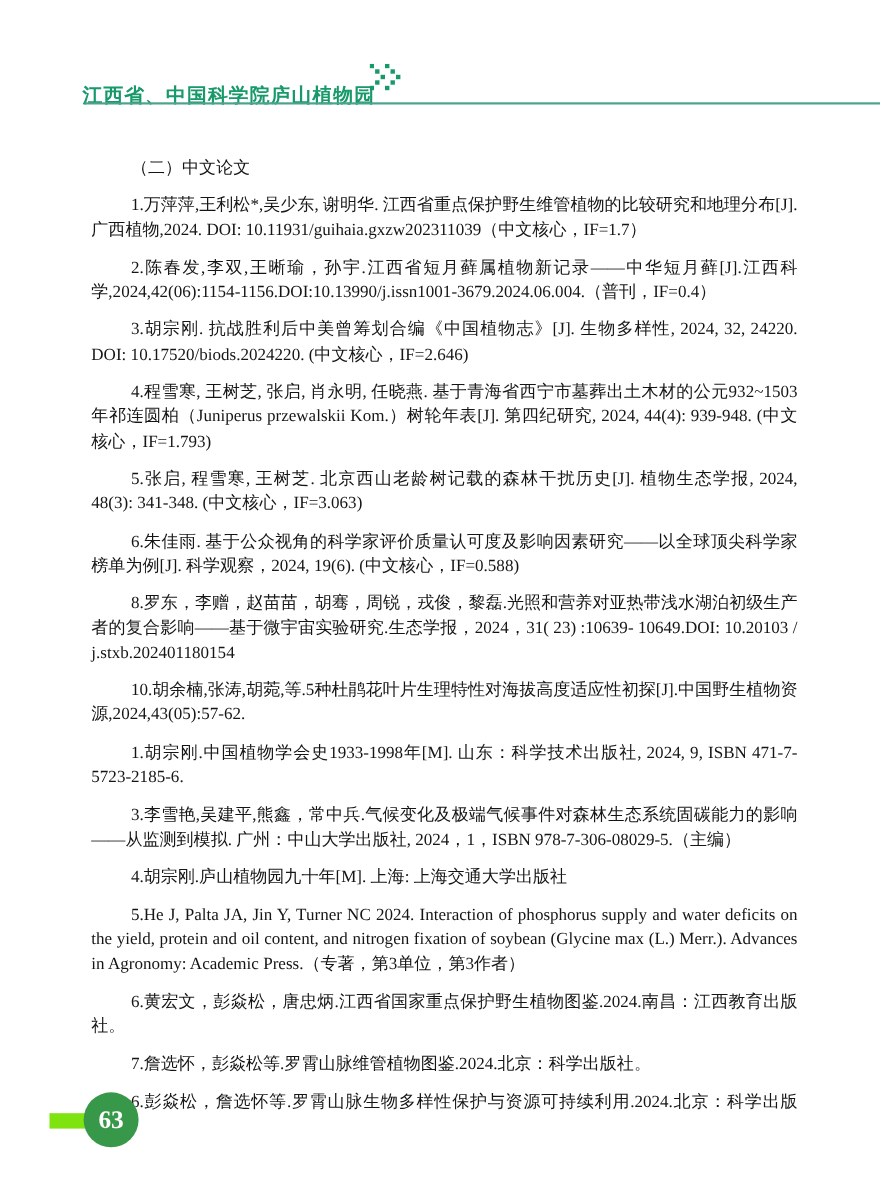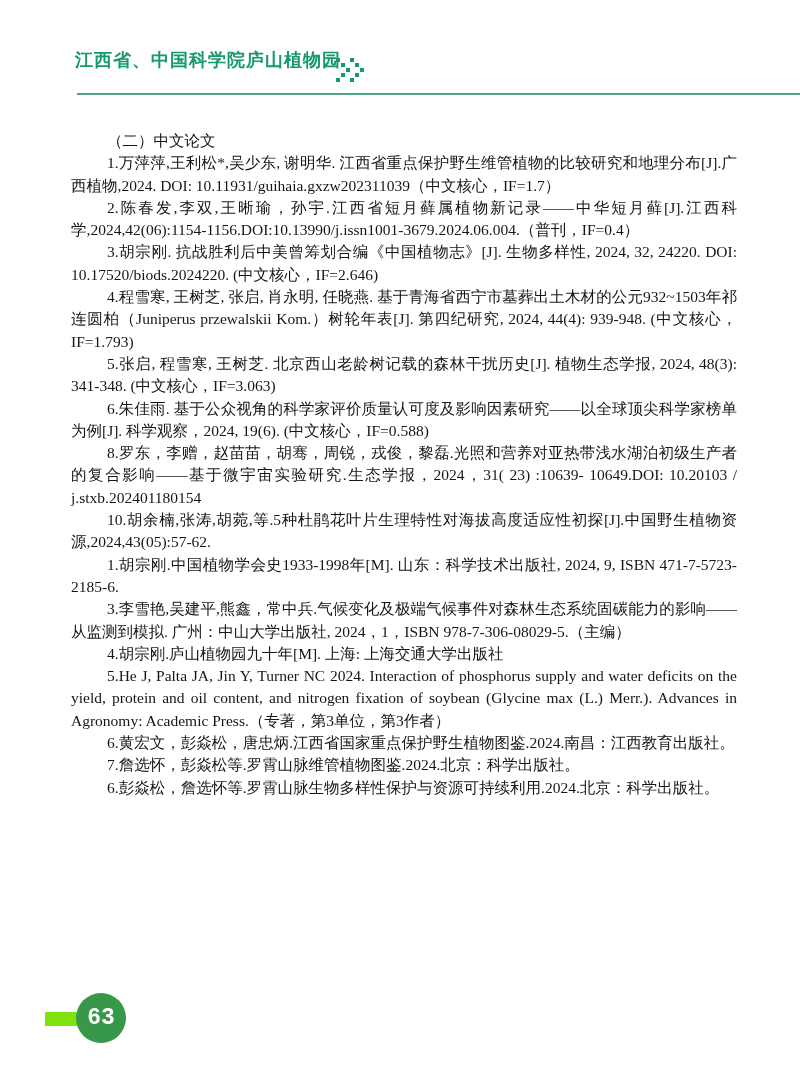--- a/index.html
+++ b/index.html
@@ -7,54 +7,54 @@
     width: 800px; height: 1086px;
     background: #ffffff;
     position: relative;
     overflow: hidden;
     font-family: "Liberation Serif", serif;
   }
   .page { position: absolute; inset: 0; }
 
   
   .header-title {
-    position: absolute; left: 75px; top: 48px;
+    position: absolute; left: 75px; top: 75px;
     font-family: "Liberation Sans", sans-serif;
     font-weight: bold; font-size: 18px; letter-spacing: 1px;
     color: #17996a; white-space: nowrap;
   }
   .logo {
     position: absolute; left: 336px; top: 58px;
     width: 30px; height: 25px;
   }
   .header-rule {
     position: absolute; left: 77px; right: 0; top: 93px;
     height: 2px; background: #4ba38d;
   }
 
   
   .content {
     position: absolute; left: 71px; top: 130px; width: 666px;
     font-size: 15.5px; line-height: 22.3px;
     color: #151515; text-align: justify;
   }
-  .content p { margin: 0; text-indent: 36px; }
+  .content p { margin: 12px; text-indent: 36px; }
   .content p.sec-gap { margin-top: 19px; }
 
   
   .page-bar {
     position: absolute; left: 45px; top: 1012px;
     width: 56px; height: 14px; background: #7ee30f;
   }
   .page-circle {
     position: absolute; left: 76px; top: 993px;
     width: 50px; height: 50px; border-radius: 50%;
     background: #38984a;
     display: flex; align-items: center; justify-content: center;
-    font-family: Liberation Mono, monospace;
+    font-family: Liberation Serif, serif;
     font-weight: bold; font-size: 23px; color: #ffffff;
   }
 </style>
 </head>
 <body>
 
 <div class="page">
 
   <div class="header-title">江西省、中国科学院庐山植物园</div>
 

